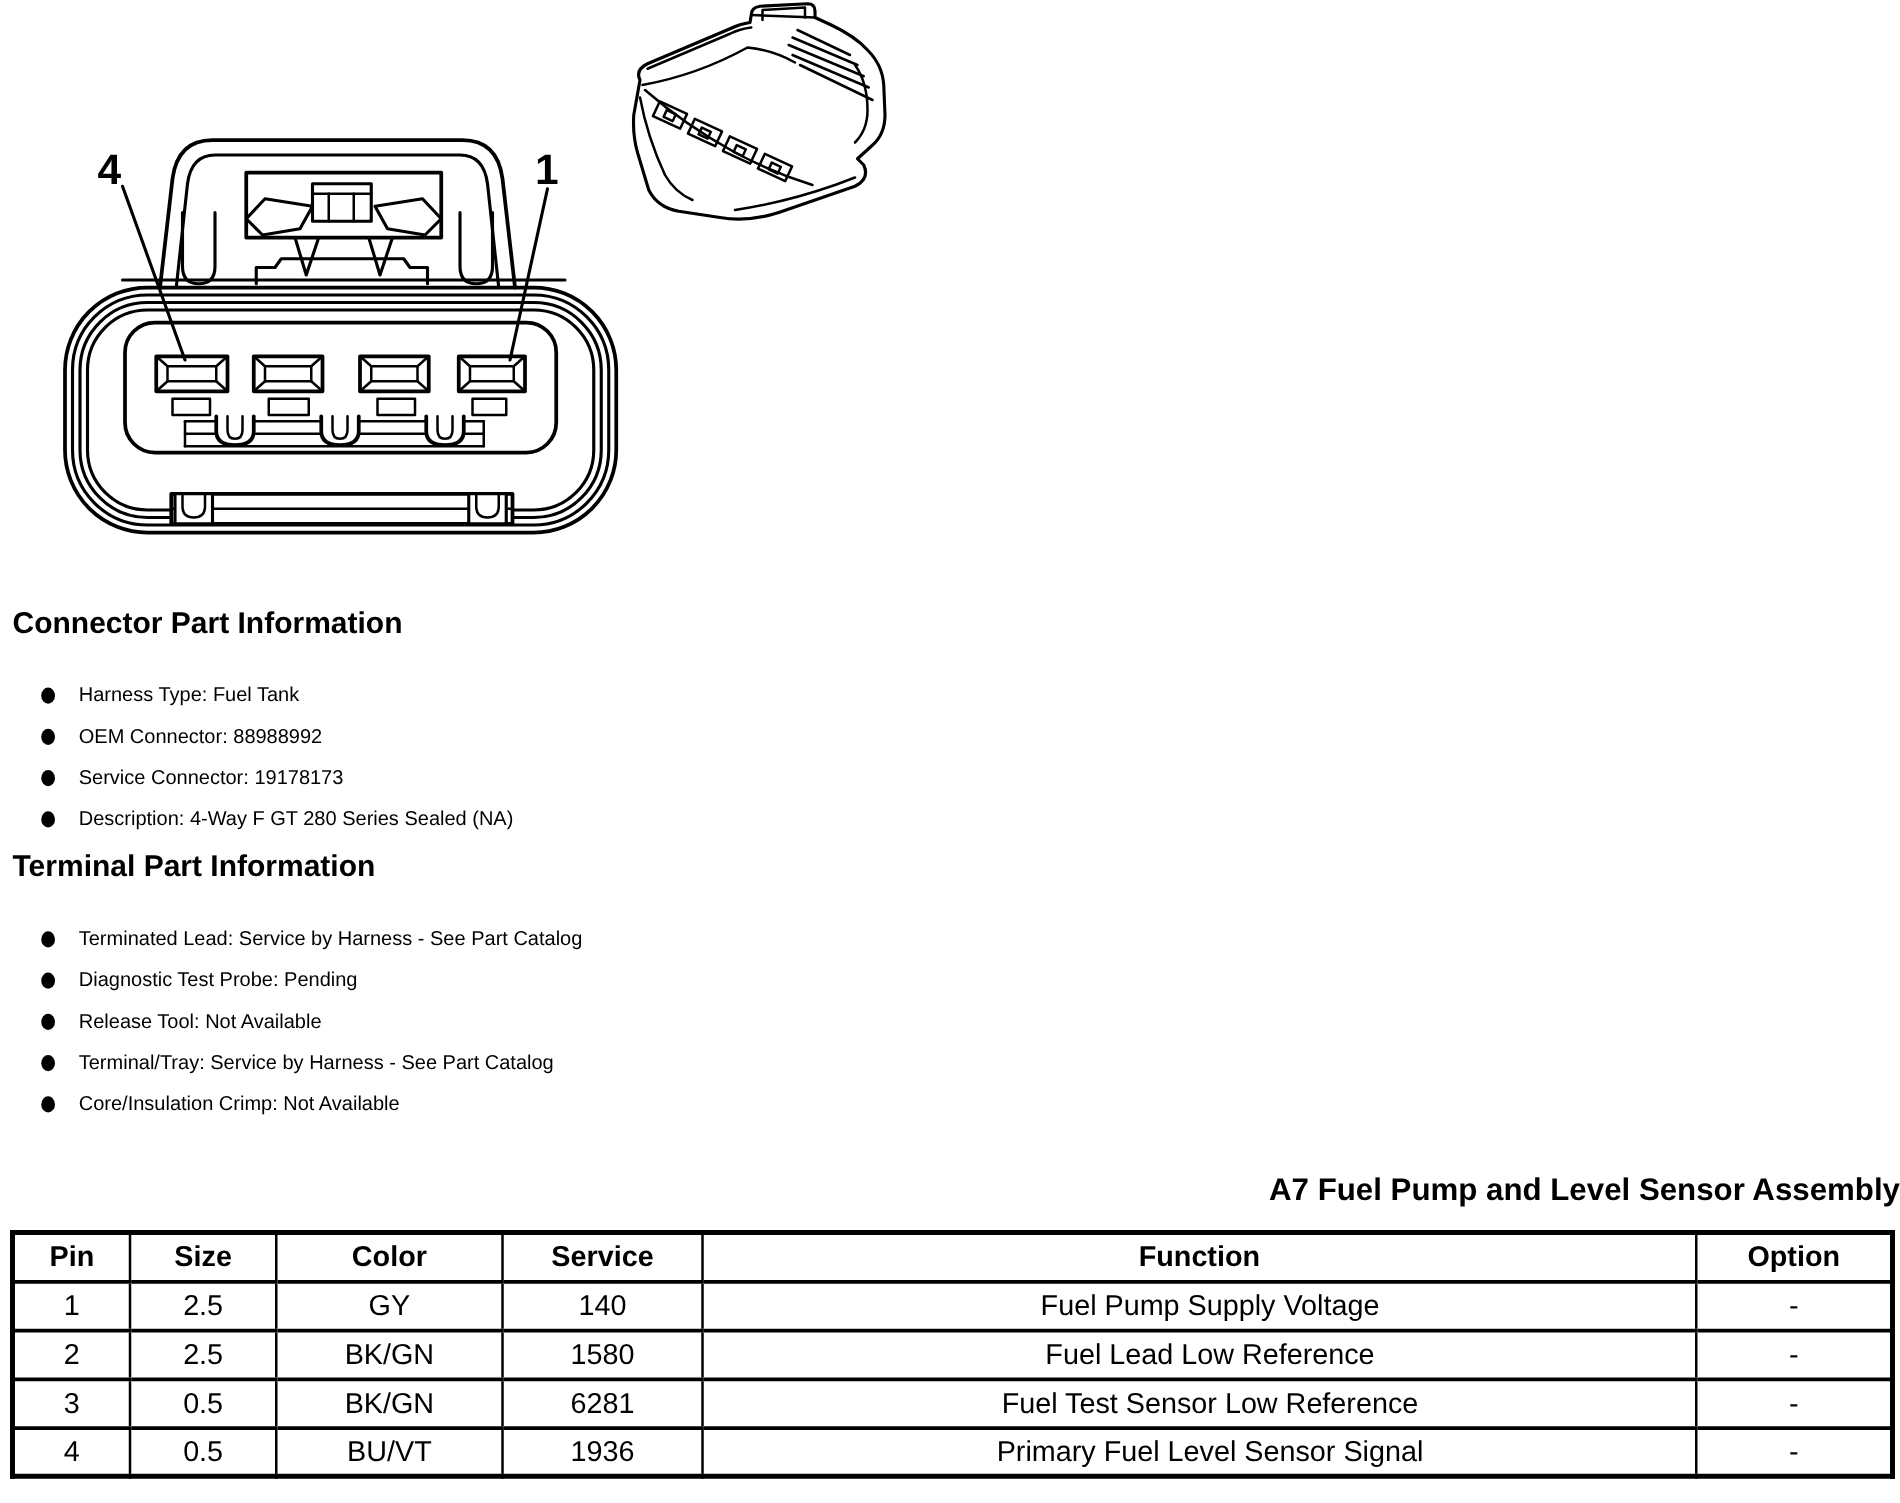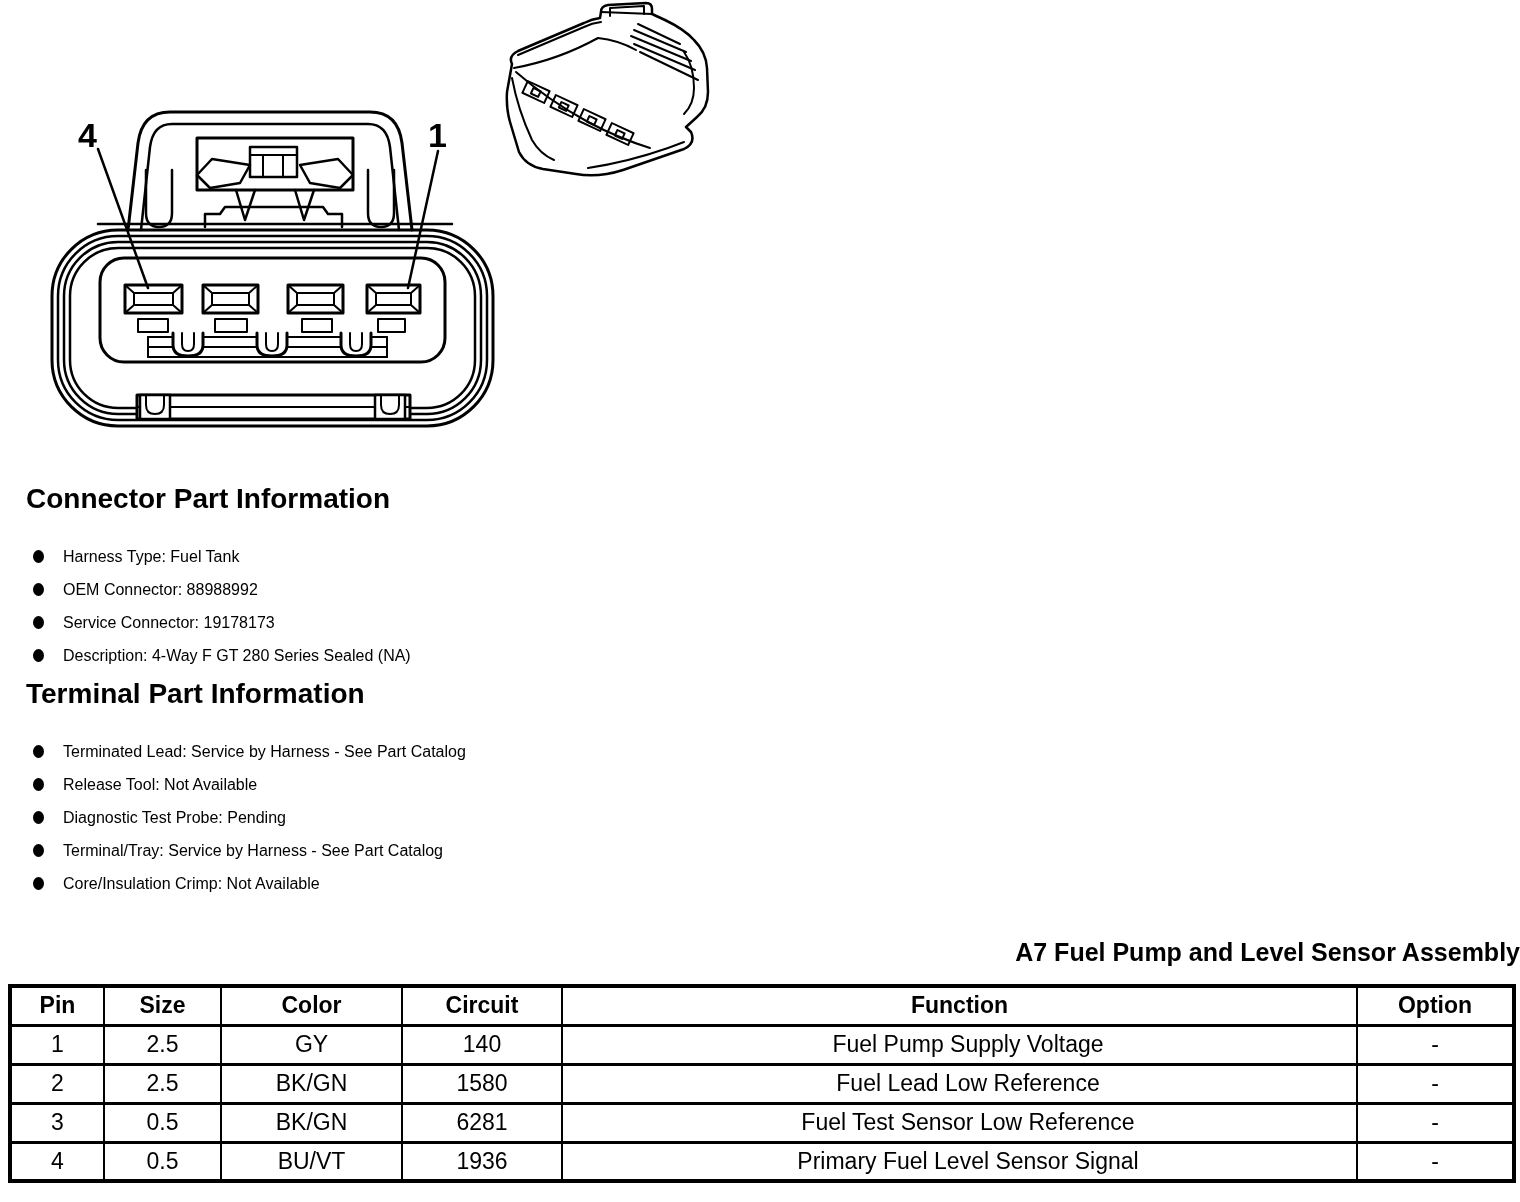--- a/index.html
+++ b/index.html
@@ -9,23 +9,23 @@
     width: 1520px;
     height: 1202px;
     background: #ffffff;
     color: #000000;
     font-family: "Liberation Sans", sans-serif;
     overflow: hidden;
   }
   svg { position: absolute; }
   .section-heading {
     position: absolute;
-    left: 26px;
+    left: 10px;
     margin: 0;
-    font-size: 28px;
+    font-size: 24px;
     font-weight: bold;
     line-height: 30px;
     white-space: nowrap;
   }
   ul.blist {
     position: absolute;
     left: 8px;
     margin: 0;
     padding: 0;
     list-style: none;
@@ -223,25 +223,25 @@
   </ul>
 
   <h2 class="section-heading" style="top:679px;">Terminal Part Information</h2>
   <ul class="blist" style="top:735px;text-align:right;">
     <li>
         <span class="dot"></span>
         <span>Terminated Lead: Service by Harness - See Part Catalog</span>
       </li>
     <li>
         <span class="dot"></span>
+        <span>Diagnostic Test Probe: Pending</span>
+      </li>
+    <li>
+        <span class="dot"></span>
         <span>Release Tool: Not Available</span>
-      </li>
-    <li>
-        <span class="dot"></span>
-        <span>Diagnostic Test Probe: Pending</span>
       </li>
     <li>
         <span class="dot"></span>
         <span>Terminal/Tray: Service by Harness - See Part Catalog</span>
       </li>
     <li>
         <span class="dot"></span>
         <span>Core/Insulation Crimp: Not Available</span>
       </li>
   </ul>
@@ -255,21 +255,21 @@
         <col style="width:181px">
       <col style="width:160px">
         <col style="width:795px">
         <col style="width:157px">
     </colgroup>
     <thead>
       <tr>
         <th>Pin</th>
         <th>Size</th>
         <th>Color</th>
-        <th>Circuit</th>
+        <th>Service</th>
         <th>Function</th>
         <th>Option</th>
       </tr>
     </thead>
     <tbody>
       <tr>
         <td>1</td>
         <td>2.5</td>
         <td>GY</td>
         <td>140</td>

